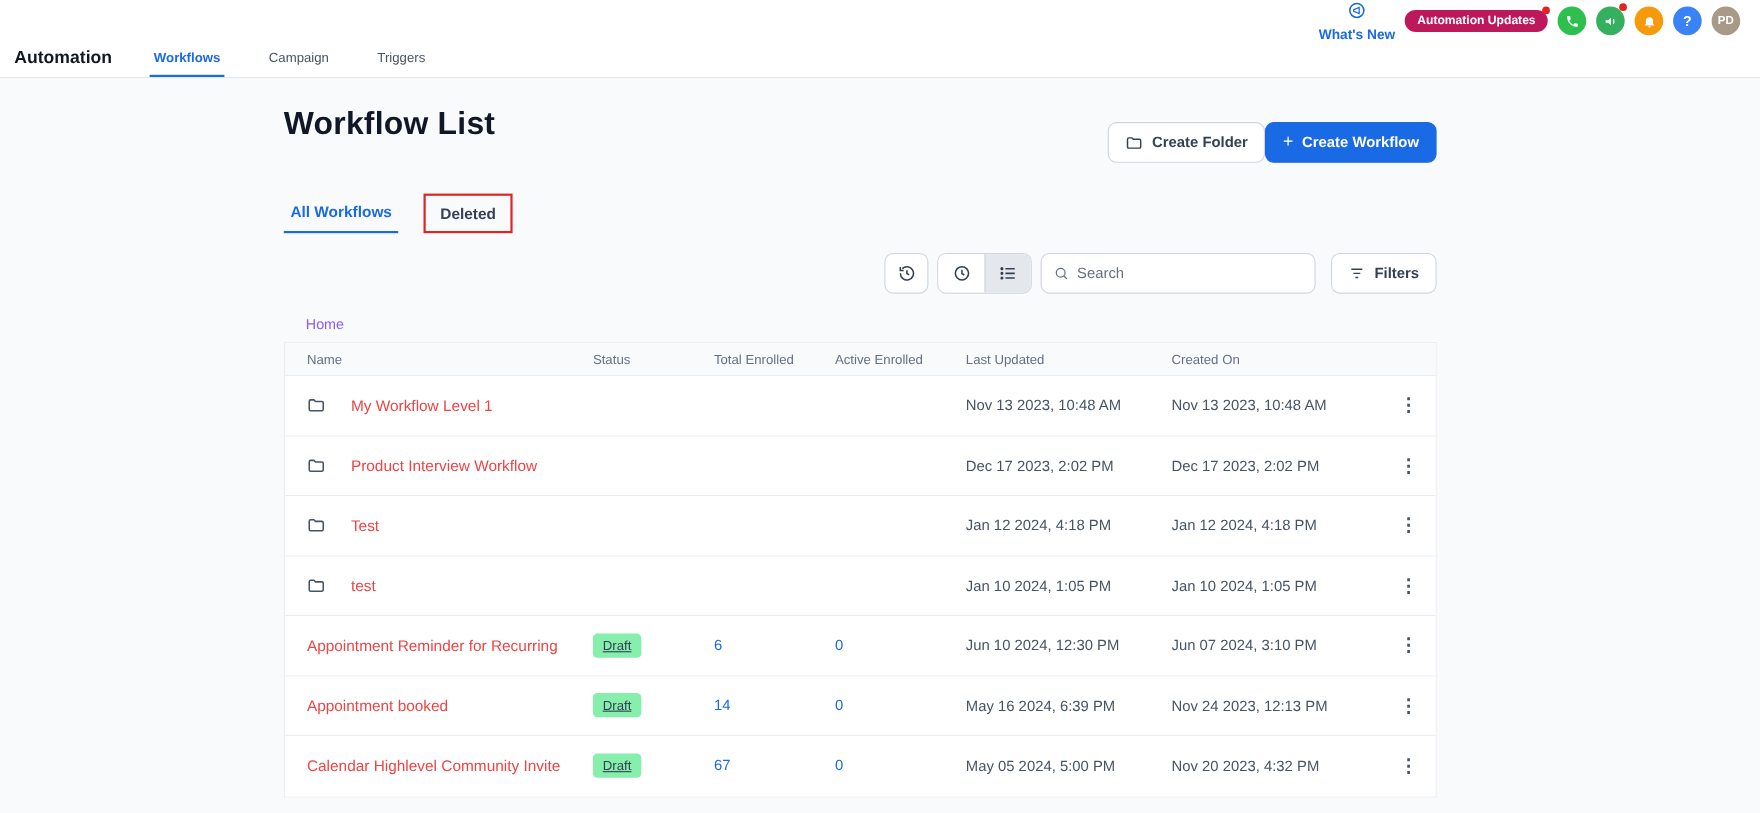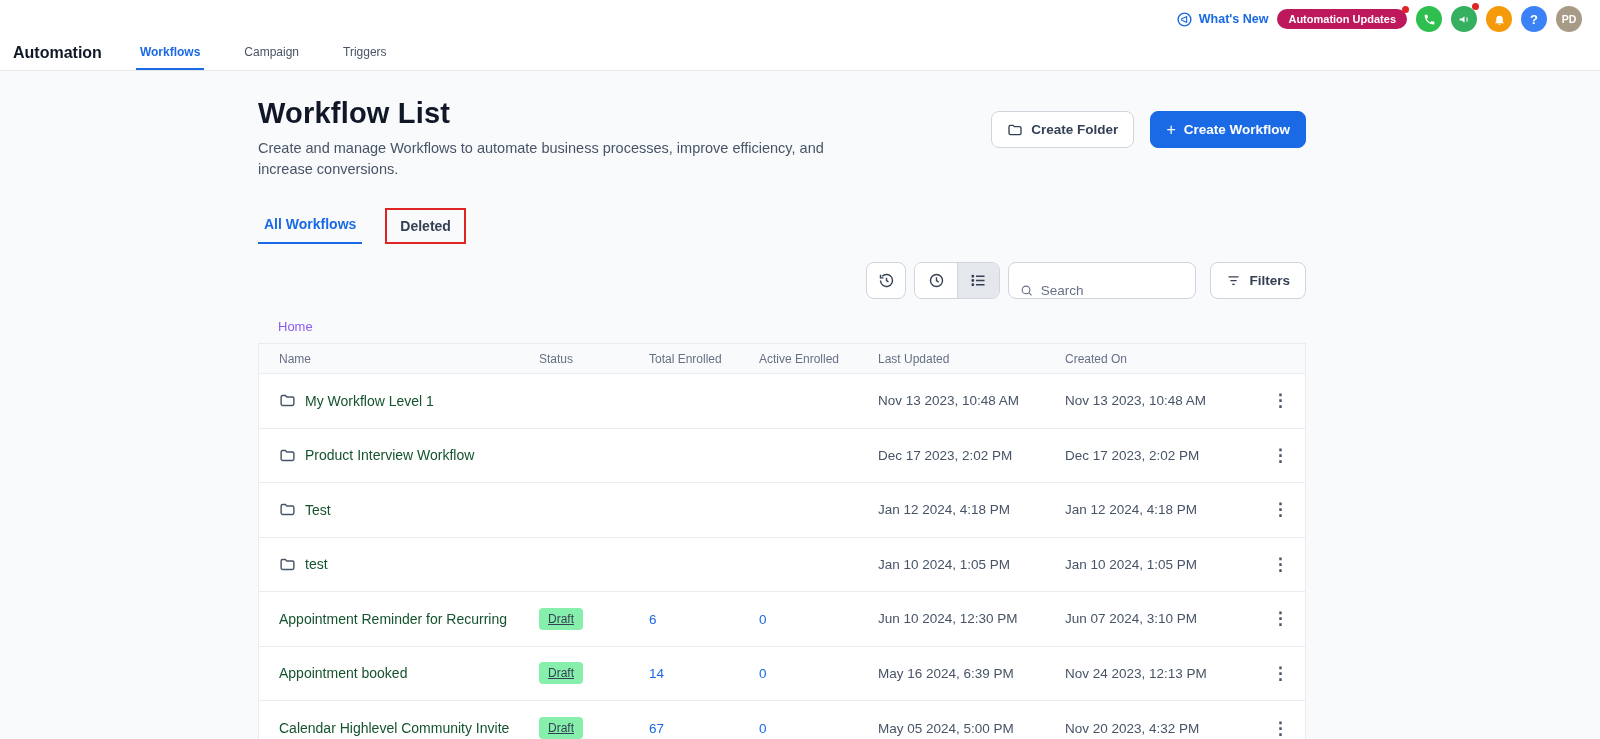--- a/index.html
+++ b/index.html
@@ -9,21 +9,21 @@
     background: #f9fafb;
     color: #101828;
   }
 
   
   .topbar {
     height: 38px; background: #fff;
     display: flex; align-items: center; justify-content: flex-end;
     padding-right: 18px; gap: 9px;
   }
-  .whats-new { display: flex; align-items: center; gap: 6px; cursor: pointer; }
+  .whats-new { display: flex; align-items: center; gap: 6px; cursor: pointer; flex-direction: column; }
   .whats-new span { color: #1a6ae5; font-size: 12.5px; font-weight: 700; }
   .pill {
     position: relative; background: #be185d; color: #fff;
     font-size: 11px; font-weight: 700; padding: 4px 11px;
     border-radius: 12px; cursor: pointer;
   }
   .red-dot { position: absolute; top: -3px; right: -2px; width: 7px; height: 7px; background: #e02424; border-radius: 50%; }
   .circle-btn {
     position: relative; width: 26px; height: 26px; border-radius: 50%;
     display: flex; align-items: center; justify-content: center; cursor: pointer;
@@ -42,21 +42,21 @@
   }
   .nav-title { font-size: 16px; font-weight: 700; color: #101828; padding-bottom: 8px; margin-right: 34px; }
   .nav-tab { font-size: 12px; color: #475467; padding: 0 4px 9px; margin-right: 36px; cursor: pointer; border-bottom: 2px solid transparent; }
   .nav-tab.active { color: #1a6ae5; border-bottom-color: #1a6ae5; font-weight: 600; }
 
   
   .main { margin-left: 258px; width: 1048px; padding-top: 26px; }
   .head-row { display: flex; justify-content: space-between; align-items: flex-start; }
   .page-title { font-size: 29px; font-weight: 700; color: #101828; letter-spacing: .2px; }
   .page-sub { font-size: 14.5px; color: #475467; max-width: 615px; line-height: 1.45; margin-top: 8px; }
-  .head-actions { display: flex; gap: 16px; margin-top: 14px; }
+  .head-actions { display: flex; margin-top: 14px; }
   .btn {
     display: flex; align-items: center; gap: 8px; height: 37px;
     padding: 0 15px; border-radius: 8px; font-size: 13.5px; font-weight: 600;
     cursor: pointer; border: 1px solid #d0d5dd; background: #fff; color: #344054;
     font-family: "Liberation Sans", sans-serif;
   }
   .btn.primary { background: #1a6ae5; border-color: #1a6ae5; color: #fff; }
   .btn.primary .plus { font-size: 16px; font-weight: 400; line-height: 1; }
 
   
@@ -70,21 +70,21 @@
   .toolbar { display: flex; justify-content: flex-end; align-items: center; margin-top: 18px; gap: 8px; }
   .icon-btn {
     width: 40px; height: 37px; background: #fff; border: 1px solid #d0d5dd;
     border-radius: 8px; display: flex; align-items: center; justify-content: center; cursor: pointer;
   }
   .seg { display: flex; border: 1px solid #d0d5dd; border-radius: 8px; overflow: hidden; background: #fff; }
   .seg .seg-btn { width: 42px; height: 35px; display: flex; align-items: center; justify-content: center; cursor: pointer; background: #fff; border: none; }
   .seg .seg-btn + .seg-btn { border-left: 1px solid #d0d5dd; }
   .seg .seg-btn.selected { background: #e4e7ec; }
   .search-box {
-    display: flex; align-items: flex-end; gap: 7px; width: 188px; height: 37px;
+    display: flex; align-items: center; gap: 7px; width: 250px; height: 37px;
     background: #fff; border: 1px solid #d0d5dd; border-radius: 8px; padding: 0 11px;
   }
   .search-box input {
     border: none; outline: none; font-size: 13.5px; width: 100%;
     font-family: "Liberation Sans", sans-serif; color: #344054; background: transparent;
   }
   .search-box input::placeholder { color: #667085; }
   .filters-btn { margin-left: 6px; text-align: right; }
 
   
@@ -94,21 +94,21 @@
   .table { margin-top: 9px; background: #fff; border: 1px solid #eaecf0; }
   .trow, .thead {
     display: grid;
     grid-template-columns: 260px 110px 110px 119px 187px 1fr 48px;
     align-items: center; padding-left: 20px;
   }
   .thead { height: 30px; background: #f9fafb; border-bottom: 1px solid #eaecf0; }
   .thead div { font-size: 12px; color: #667085; font-weight: 400; }
   .trow { height: 54.5px; background: #fff; border-bottom: 1px solid #eaecf0; }
   .trow:last-child { border-bottom: none; }
-  .name-cell { display: flex; align-items: center; gap: 9px; font-size: 14px; font-weight: 500; color: #14532d; cursor: pointer; }
+  .name-cell { display: flex; align-items: center; gap: 23px; font-size: 14px; font-weight: 500; color: #ef4444; cursor: pointer; }
   .badge { display: inline-block; background: #86efac; color: #344054; font-size: 12px; padding: 4px 9px; border-radius: 4px; text-decoration: underline; }
   .enroll { color: #1a6ae5; font-size: 13.5px; cursor: pointer; }
   .date { font-size: 13.5px; color: #475467; }
   .kebab { font-size: 17px; color: #475467; cursor: pointer; text-align: center; letter-spacing: 1px; font-weight: 700; }
 </style>
 </head>
 <body>
 
 <div class="topbar">
   <div class="whats-new">
@@ -152,21 +152,20 @@
   <div class="nav-tab active">Workflows</div>
   <div class="nav-tab">Campaign</div>
   <div class="nav-tab">Triggers</div>
 </div>
 
 <div class="main">
 
   <div class="head-row">
     <div>
       <div class="page-title">Workflow List</div>
-      <div class="page-sub">Create and manage Workflows to automate business processes, improve efficiency, and increase conversions.</div>
     </div>
     <div class="head-actions">
       <button class="btn">
         <svg width="16" height="16" viewBox="0 0 24 24" fill="none" stroke="#344054" stroke-width="2">
             <path d="M3 7a2 2 0 0 1 2-2h4l2 2h8a2 2 0 0 1 2 2v8a2 2 0 0 1-2 2H5a2 2 0 0 1-2-2V7z"></path>
           </svg>
         <span>Create Folder</span>
       </button>
       <button class="btn primary">
         <span class="plus">+</span>

